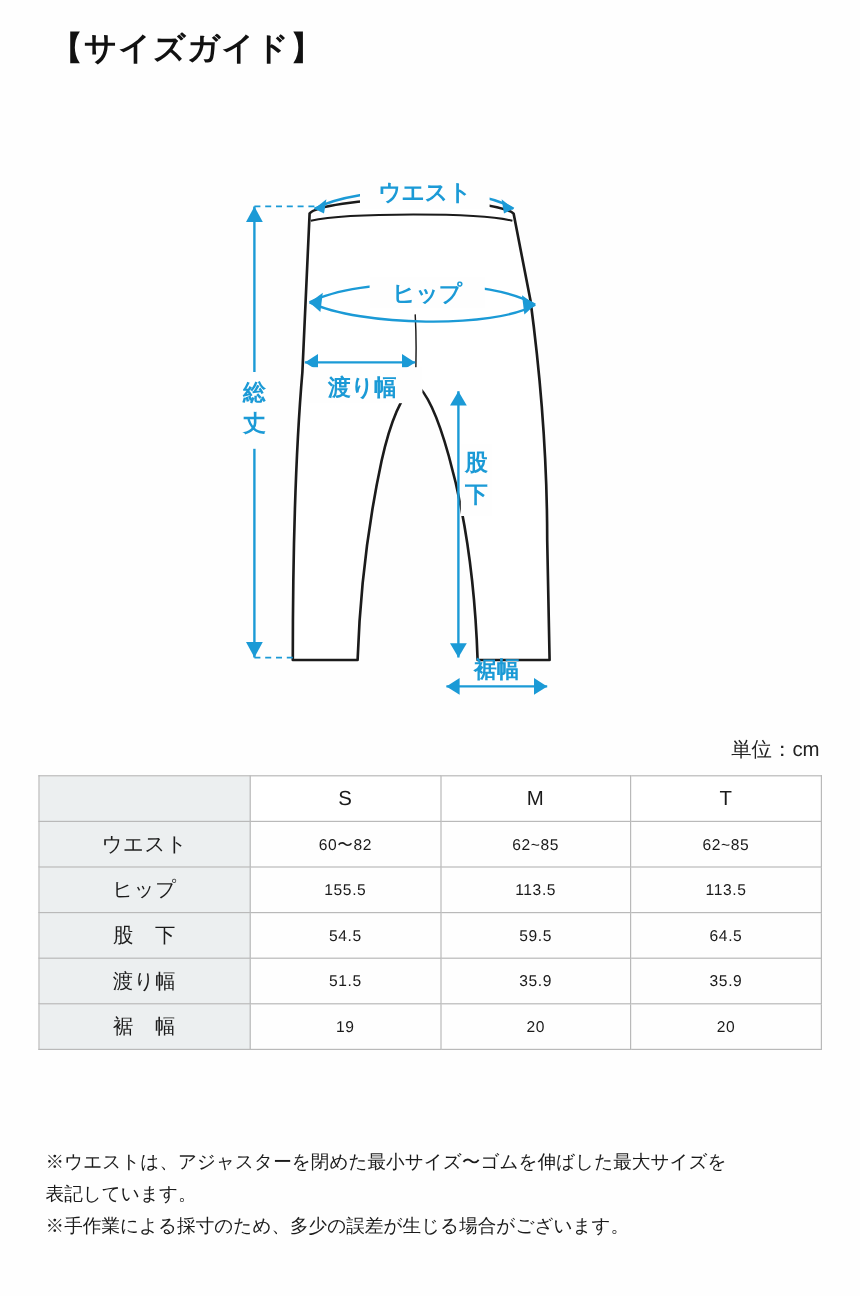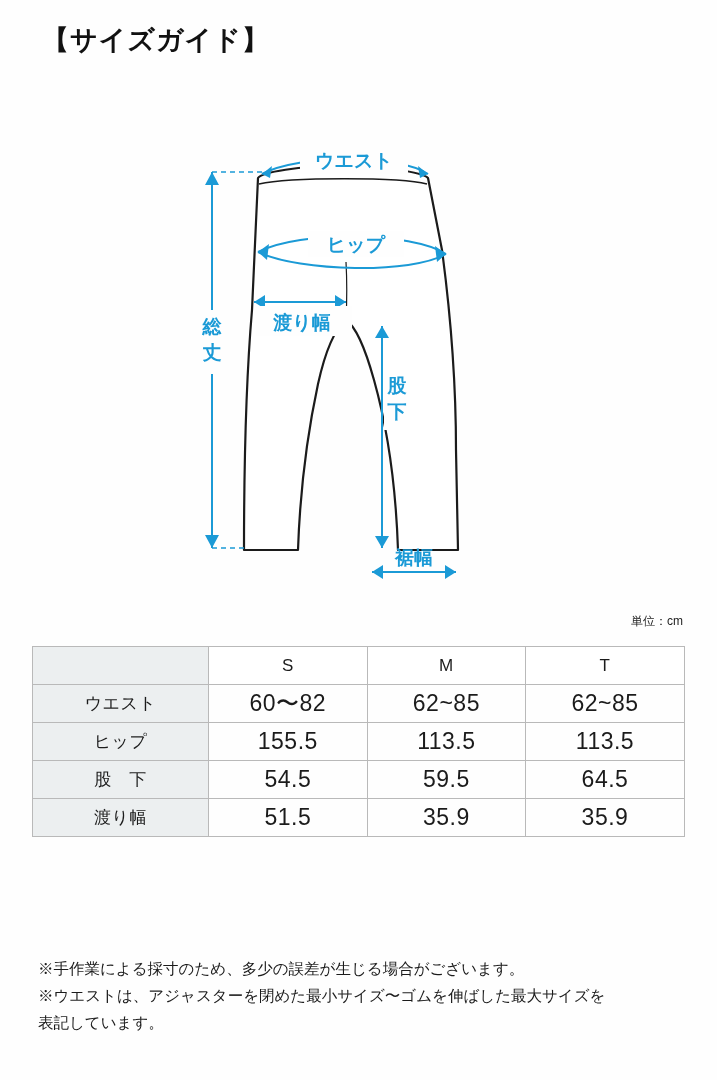--- a/index.html
+++ b/index.html
@@ -30,36 +30,36 @@
     position: absolute;
     left: 150px;
     top: 130px;
     width: 420px;
     height: 480px;
   }
   .unit {
     position: absolute;
     right: 34px;
     top: 613px;
-    font-size: 12px;
+    font-size: 17px;
     color: #222;
   }
   table.size {
     position: absolute;
     left: 32px;
     top: 646px;
     width: 652px;
     border-collapse: collapse;
     table-layout: fixed;
   }
   table.size td, table.size th {
     border: 1px solid #b9b9b9;
     height: 38px;
     text-align: center;
-    font-size: 23px;
+    font-size: 13px;
     font-weight: normal;
     color: #1b1b1b;
     letter-spacing: 0.5px;
     padding: 0 2px;
   }
   table.size col.lab { width: 176px; }
   table.size col.val { width: 158.6px; }
   table.size thead th.corner { background: #eceff0; }
   table.size thead th.hcol { background: #fff; font-size: 17px; }
   table.size tbody th.rowlab { background: #eceff0; font-size: 17px; }
@@ -178,22 +178,28 @@
         <td>54.5</td>
         <td>59.5</td>
         <td>64.5</td>
       </tr>
       <tr>
         <th class="rowlab">渡り幅</th>
         <td>51.5</td>
         <td>35.9</td>
         <td>35.9</td>
       </tr>
+      <tr>
+        <th class="rowlab">裾　幅</th>
+        <td>19</td>
+        <td>20</td>
+        <td>20</td>
+      </tr>
     </tbody>
   </table>
 
   <div class="notes">
-    <div>※手作業による採寸のため、多少の誤差が生じる場合がございます。</div>
     <div>※ウエストは、アジャスターを閉めた最小サイズ〜ゴムを伸ばした最大サイズを
 表記しています。</div>
+    <div>※手作業による採寸のため、多少の誤差が生じる場合がございます。</div>
   </div>
 
 </div>
 
 </body></html>

